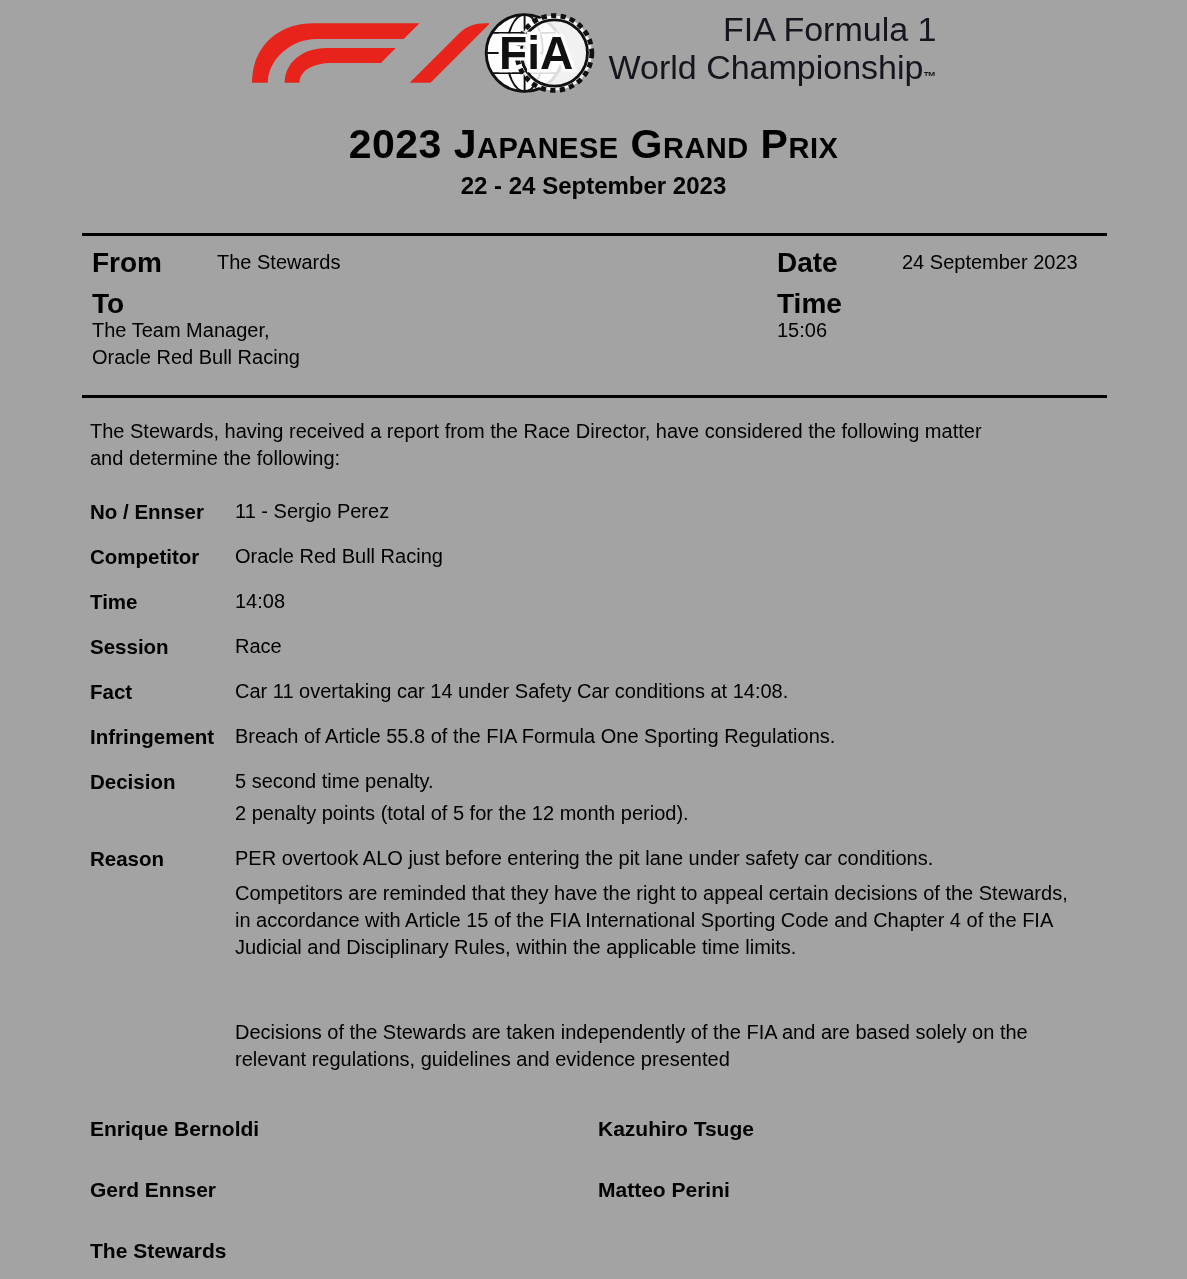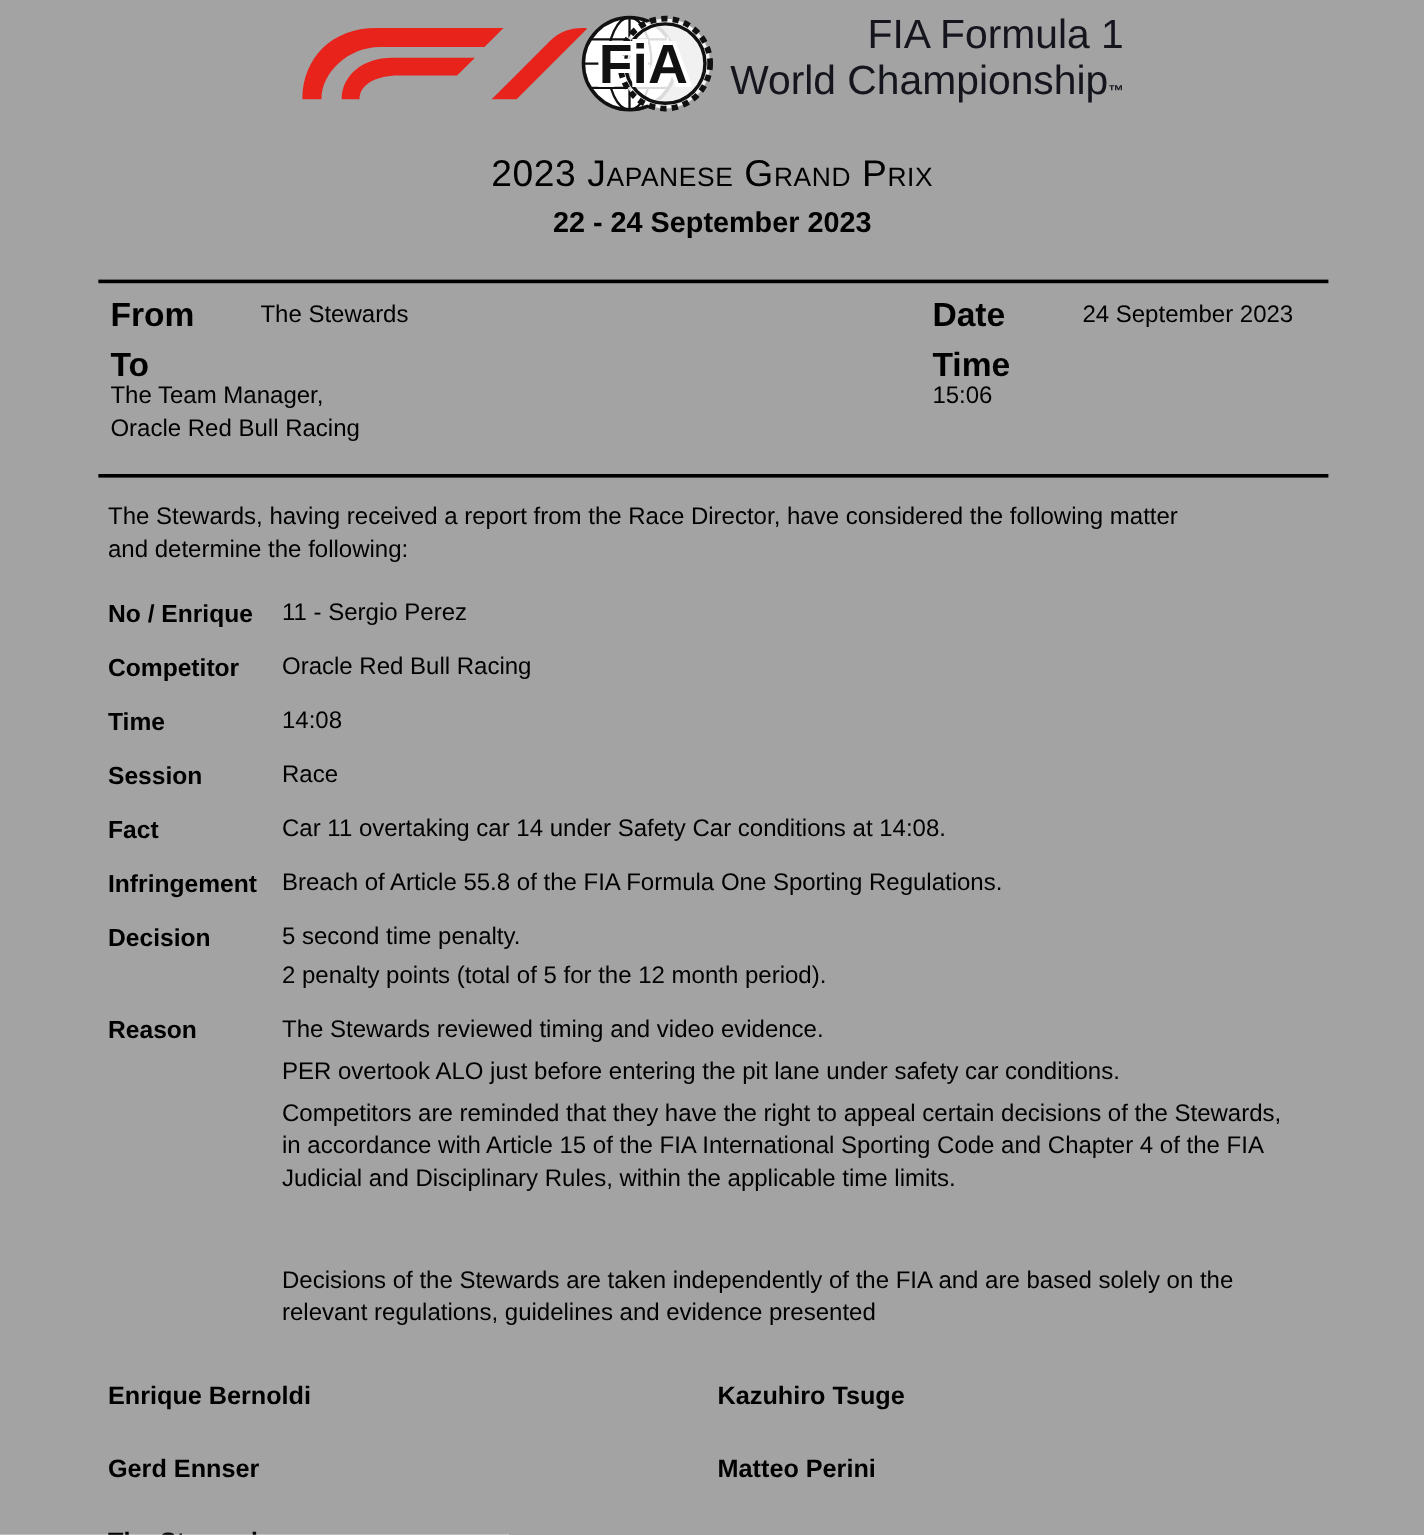--- a/index.html
+++ b/index.html
@@ -36,23 +36,23 @@
   }
   .wordmark .tm {
     font-size: 13px;
     font-weight: bold;
     vertical-align: -2px;
   }
 
   
   .title-block { margin-top: 24px; text-align: center; }
   .page-title {
-    font-size: 31px;
+    font-size: 41px;
     line-height: 41px;
-    font-weight: normal;
+    font-weight: bold;
     font-variant: small-caps;
     letter-spacing: 0.5px;
   }
   .event-dates {
     margin-top: 7px;
     font-size: 24px;
     line-height: 28px;
     font-weight: bold;
   }
 
@@ -182,21 +182,21 @@
     </div>
   </div>
 
   <div class="doc-body">
 
     <p class="intro">The Stewards, having received a report from the Race Director, have considered the following matter and determine the following:</p>
 
     <div class="fields">
 
       <div class="field-row">
-        <div class="field-label">No / Enrique</div>
+        <div class="field-label">No / Ennser</div>
         <div class="field-value">
           <p>11 - Sergio Perez</p>
         </div>
       </div>
 
       <div class="field-row">
         <div class="field-label">Competitor</div>
         <div class="field-value">
           <p>Oracle Red Bull Racing</p>
         </div>
@@ -234,21 +234,20 @@
         <div class="field-label">Decision</div>
         <div class="field-value">
           <p>5 second time penalty.</p>
           <p>2 penalty points (total of 5 for the 12 month period).</p>
         </div>
       </div>
 
       <div class="field-row reason">
         <div class="field-label">Reason</div>
         <div class="field-value">
-          <p>The Stewards reviewed timing and video evidence.</p>
           <p>PER overtook ALO just before entering the pit lane under safety car conditions.</p>
           <p>Competitors are reminded that they have the right to appeal certain decisions of the Stewards, in accordance with Article 15 of the FIA International Sporting Code and Chapter 4 of the FIA Judicial and Disciplinary Rules, within the applicable time limits.</p>
         </div>
       </div>
 
     </div>
 
     <p class="disclaimer">Decisions of the Stewards are taken independently of the FIA and are based solely on the relevant regulations, guidelines and evidence presented</p>
 
     <div class="signatures">

